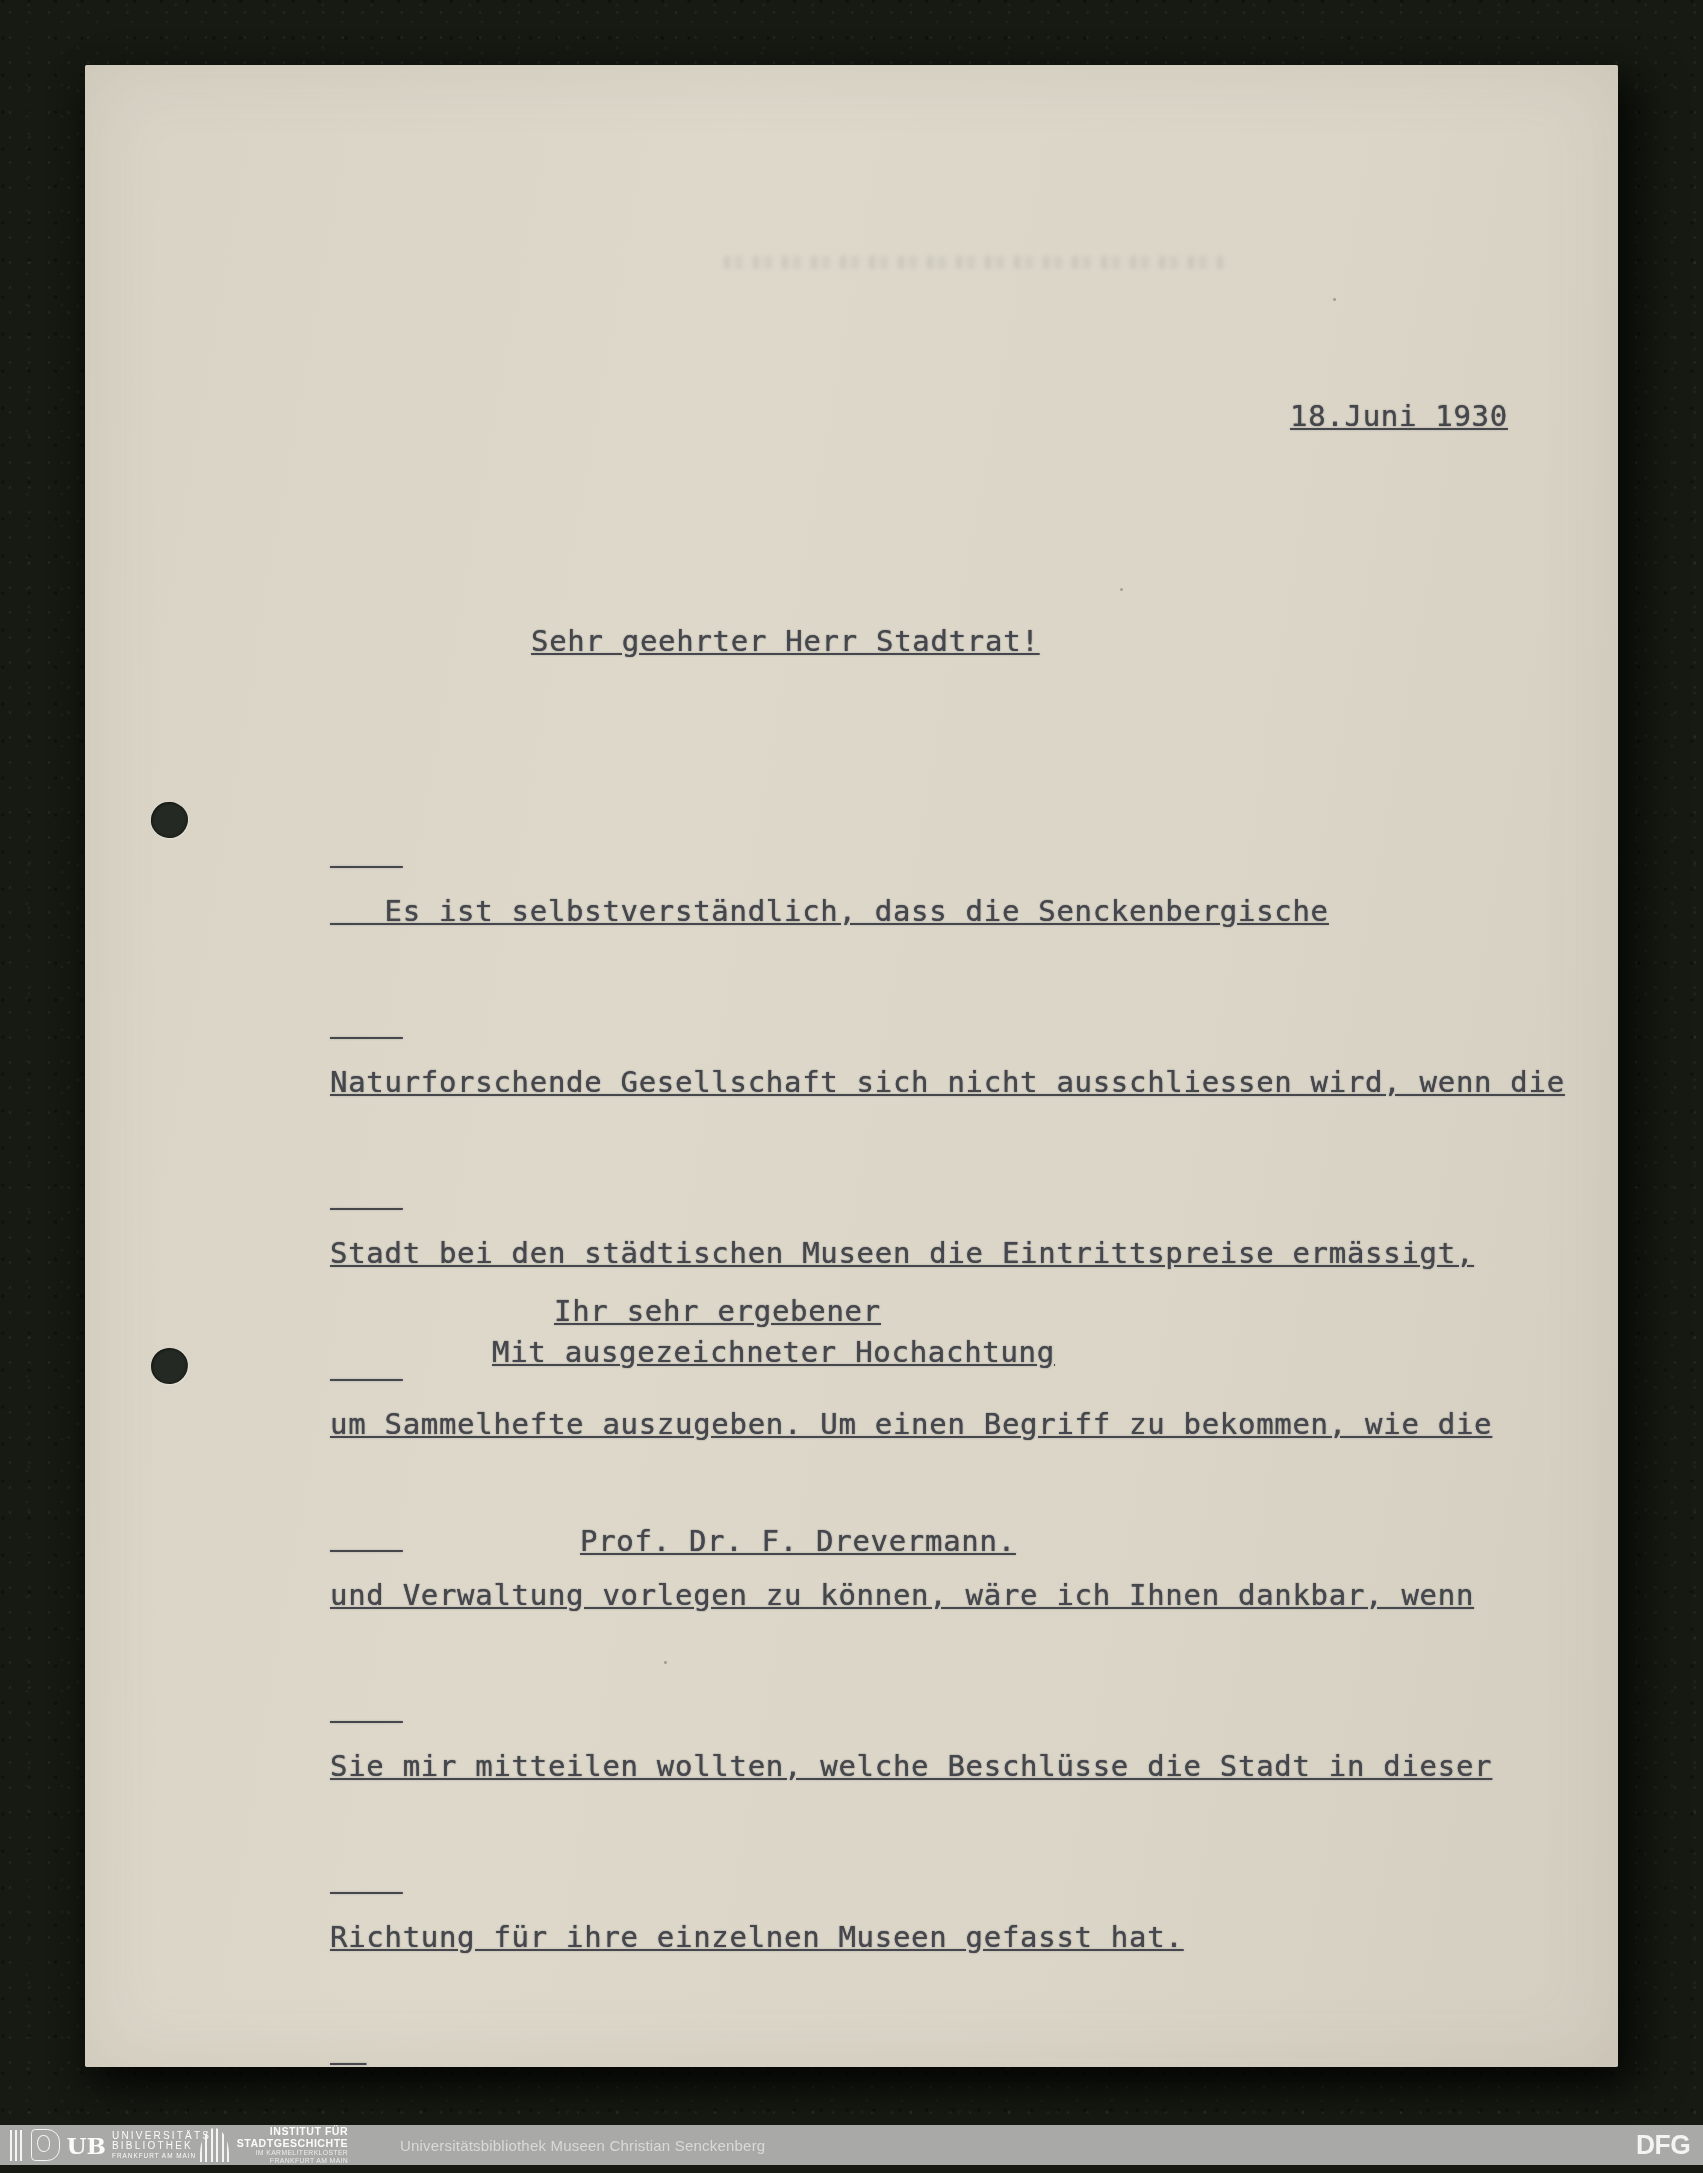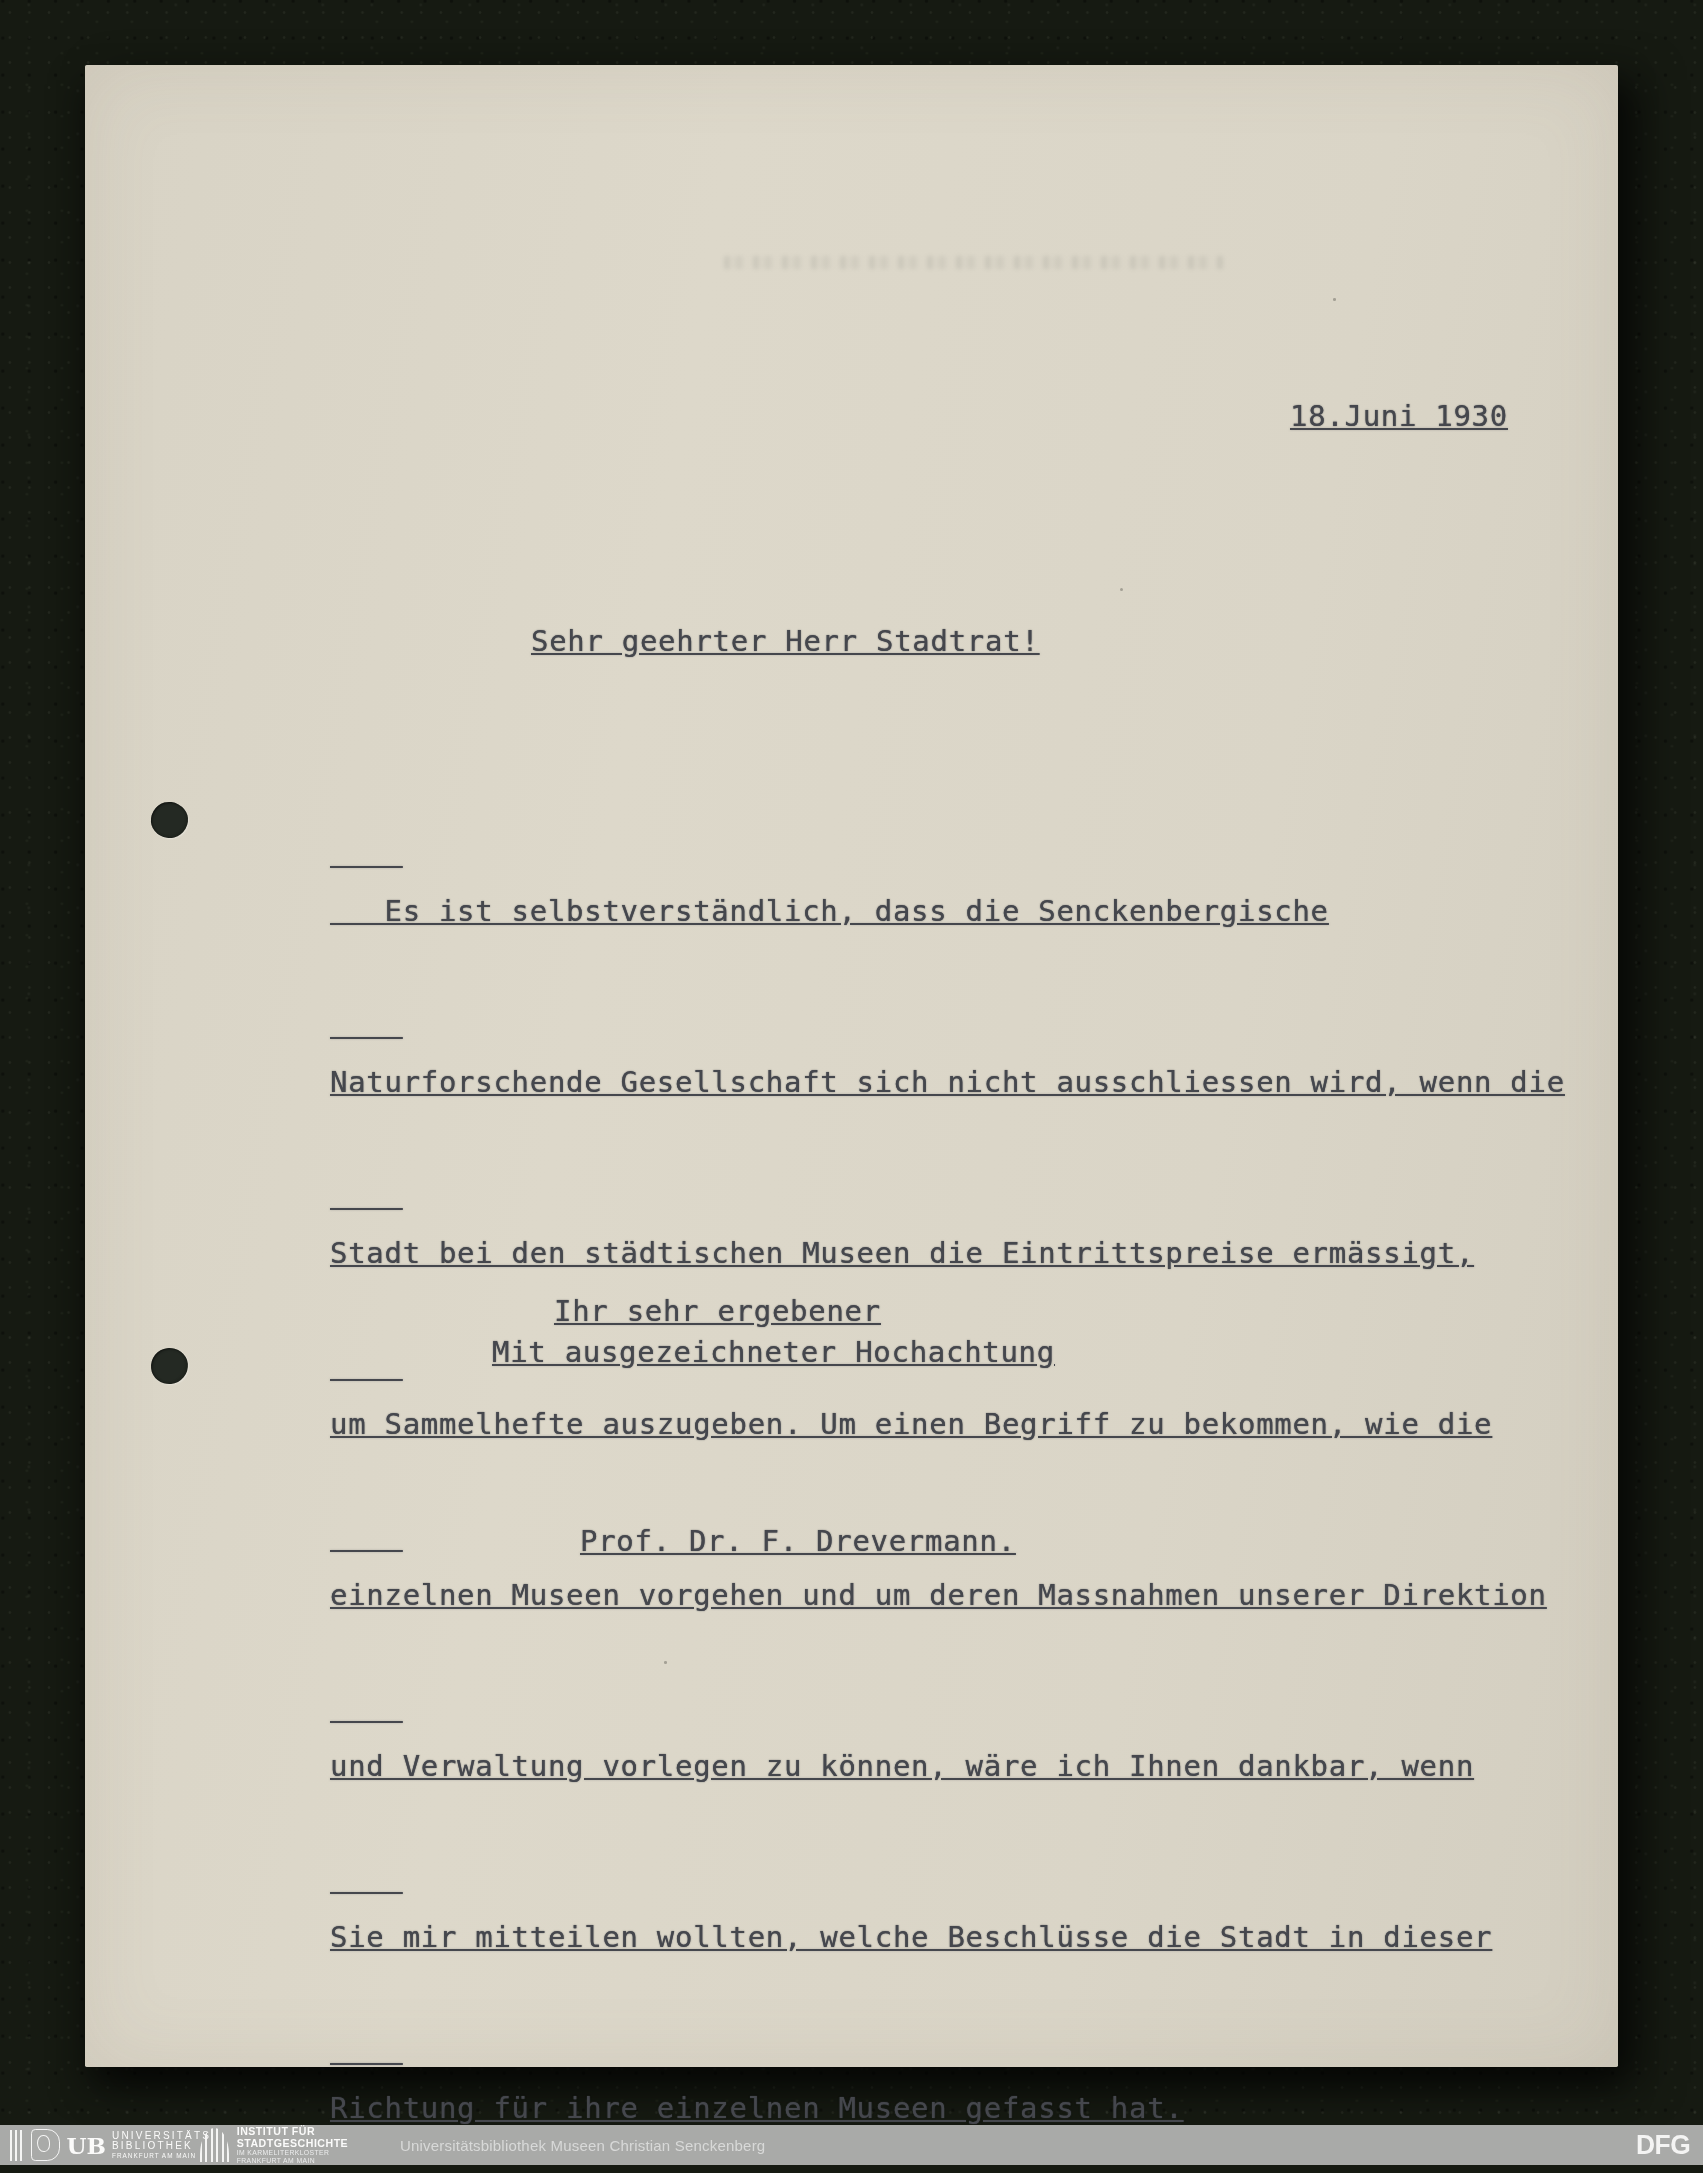--- a/index.html
+++ b/index.html
@@ -80,21 +80,21 @@
   }
   .ub-stack{display:flex;flex-direction:column;justify-content:center;line-height:1.05;}
   .ub-stack .l1,.ub-stack .l2{font-size:10px;letter-spacing:2.2px;font-weight:400;}
   .ub-stack .l3{font-size:6.4px;letter-spacing:1px;margin-top:0.9px;}
   .inst-group{left:200px;gap:7.7px;}
   .arch{
     width:29px;height:34px;overflow:hidden;
     border-radius:55% 55% 0 0 / 85% 85% 0 0;
     background:repeating-linear-gradient(90deg,#f5f5f4 0 1.9px, transparent 1.9px 5.5px);
   }
-  .inst-stack{display:flex;flex-direction:column;line-height:1.1;}
+  .inst-stack{display:flex;flex-direction:column;line-height:1.1;text-align:right;}
   .inst-stack .b{font-size:10.6px;font-weight:bold;letter-spacing:0.5px;}
   .inst-stack .s{font-size:6.8px;letter-spacing:0.4px;color:#eceded;}
   .lib-text{
     position:absolute;left:400px;top:0;height:40px;display:flex;align-items:center;
     font-size:15px;color:#d8d9d8;letter-spacing:0.2px;
   }
   .dfg{
     position:absolute;right:13.6px;top:0;height:40px;display:flex;align-items:center;
     font-size:26.4px;font-weight:bold;letter-spacing:-0.4px;color:#f4f4f3;
     transform:scaleY(1.05);
@@ -118,21 +118,20 @@
 
   <div class="tw" style="left:1290px;top:399px;">18.Juni 1930</div>
 
   <div class="tw" style="left:531px;top:624px;">Sehr geehrter Herr Stadtrat!</div>
 
   <div class="tw tw-body" style="left:330px;top:769px;">
     <div>   Es ist selbstverständlich, dass die Senckenbergische</div>
     <div>Naturforschende Gesellschaft sich nicht ausschliessen wird, wenn die</div>
     <div>Stadt bei den städtischen Museen die Eintrittspreise ermässigt,</div>
     <div>um Sammelhefte auszugeben. Um einen Begriff zu bekommen, wie die</div>
-    <div>einzelnen Museen vorgehen und um deren Massnahmen unserer Direktion</div>
     <div>und Verwaltung vorlegen zu können, wäre ich Ihnen dankbar, wenn</div>
     <div>Sie mir mitteilen wollten, welche Beschlüsse die Stadt in dieser</div>
     <div>Richtung für ihre einzelnen Museen gefasst hat.</div>
   </div>
 
   <div class="tw" style="left:492px;top:1299px;margin-top:36px;">Mit ausgezeichneter Hochachtung</div>
 
   <div class="tw" style="left:554px;top:1294px;">Ihr sehr ergebener</div>
 
   <div class="tw" style="left:580px;top:1524px;">Prof. Dr. F. Drevermann.</div>

